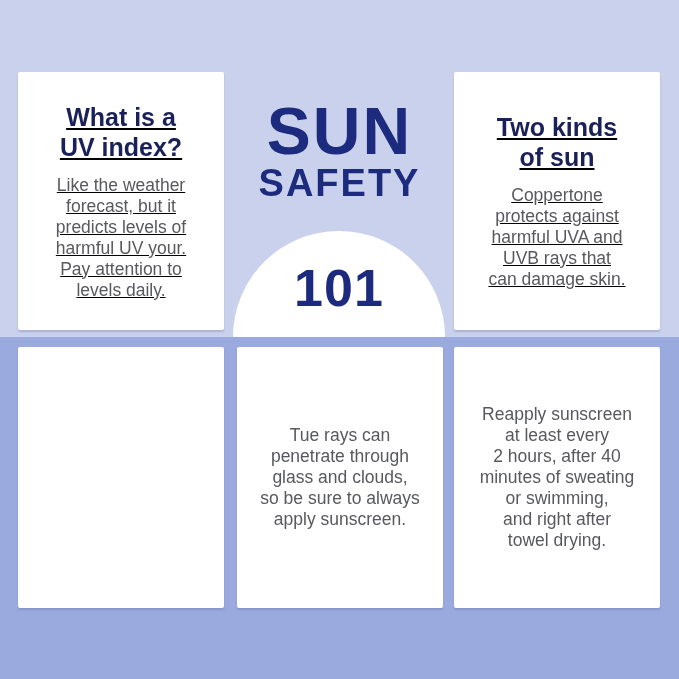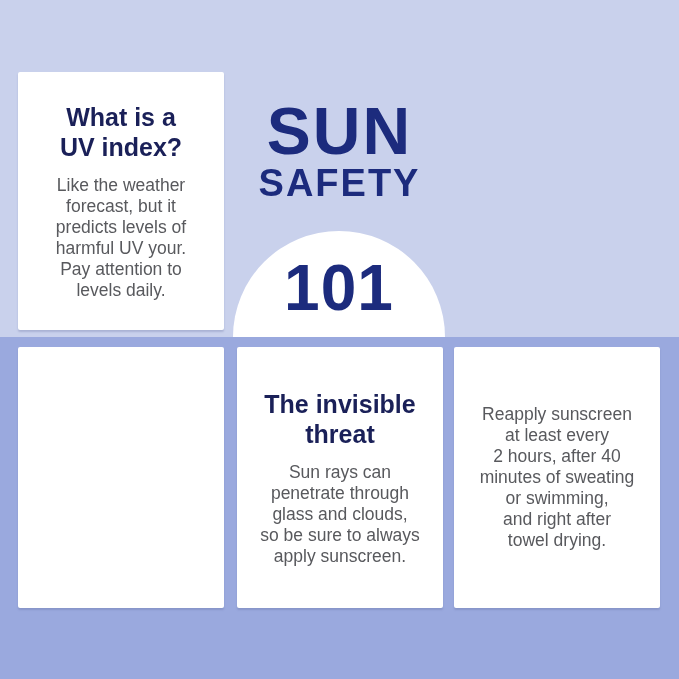--- a/index.html
+++ b/index.html
@@ -52,40 +52,40 @@
     letter-spacing: 2px;
     line-height: 40px;
     margin-top: 1px;
   }
   .title-number {
     position: absolute;
     left: 233px; top: 252px;
     width: 212px;
     text-align: center;
     color: #1c2b7d;
-    font-size: 64px;
+    font-size: 52px;
     font-weight: 700;
     line-height: 72px;
     letter-spacing: 1px;
   }
   .card {
     position: absolute;
     width: 206px;
     background: #ffffff;
     border-radius: 2px;
     box-shadow: 0 2px 2px rgba(90, 100, 150, 0.28);
     display: flex;
     flex-direction: column;
     justify-content: center;
     align-items: center;
     text-align: center;
     box-sizing: border-box;
     padding: 10px 8px;
   }
-  .card-top { top: 72px; height: 258px; }
+  .card-top { top: 72px; height: 258px; text-decoration: underline; }
   .card-bottom { top: 347px; height: 261px; }
   .card-col-left { left: 18px; }
   .card-col-mid { left: 237px; }
   .card-col-right { left: 454px; }
   .card-heading {
     color: #1a2058;
     font-size: 25px;
     font-weight: 700;
     line-height: 30px;
     white-space: pre-line;
@@ -120,28 +120,35 @@
     <div class="card-heading">What is a
 UV index?</div>
     <div class="card-body">Like the weather
 forecast, but it
 predicts levels of
 harmful UV your.
 Pay attention to
 levels daily.</div>
   </div>
 
+  <div class="card card-top card-col-right">
+    <div class="card-heading">Two kinds
+of sun</div>
+    <div class="card-body">Coppertone
+protects against
+harmful UVA and
+UVB rays that
+can damage skin.</div>
+  </div>
 
   <div class="card card-bottom card-col-left">
   </div>
 
   <div class="card card-bottom card-col-mid">
-    <div class="card-heading">The invisible
-threat</div>
-    <div class="card-body">Sun rays can
+    <div class="card-body">Tue rays can
 penetrate through
 glass and clouds,
 so be sure to always
 apply sunscreen.</div>
   </div>
 
   <div class="card card-bottom card-col-right">
     <div class="card-body">Reapply sunscreen
 at least every
 2 hours, after 40

